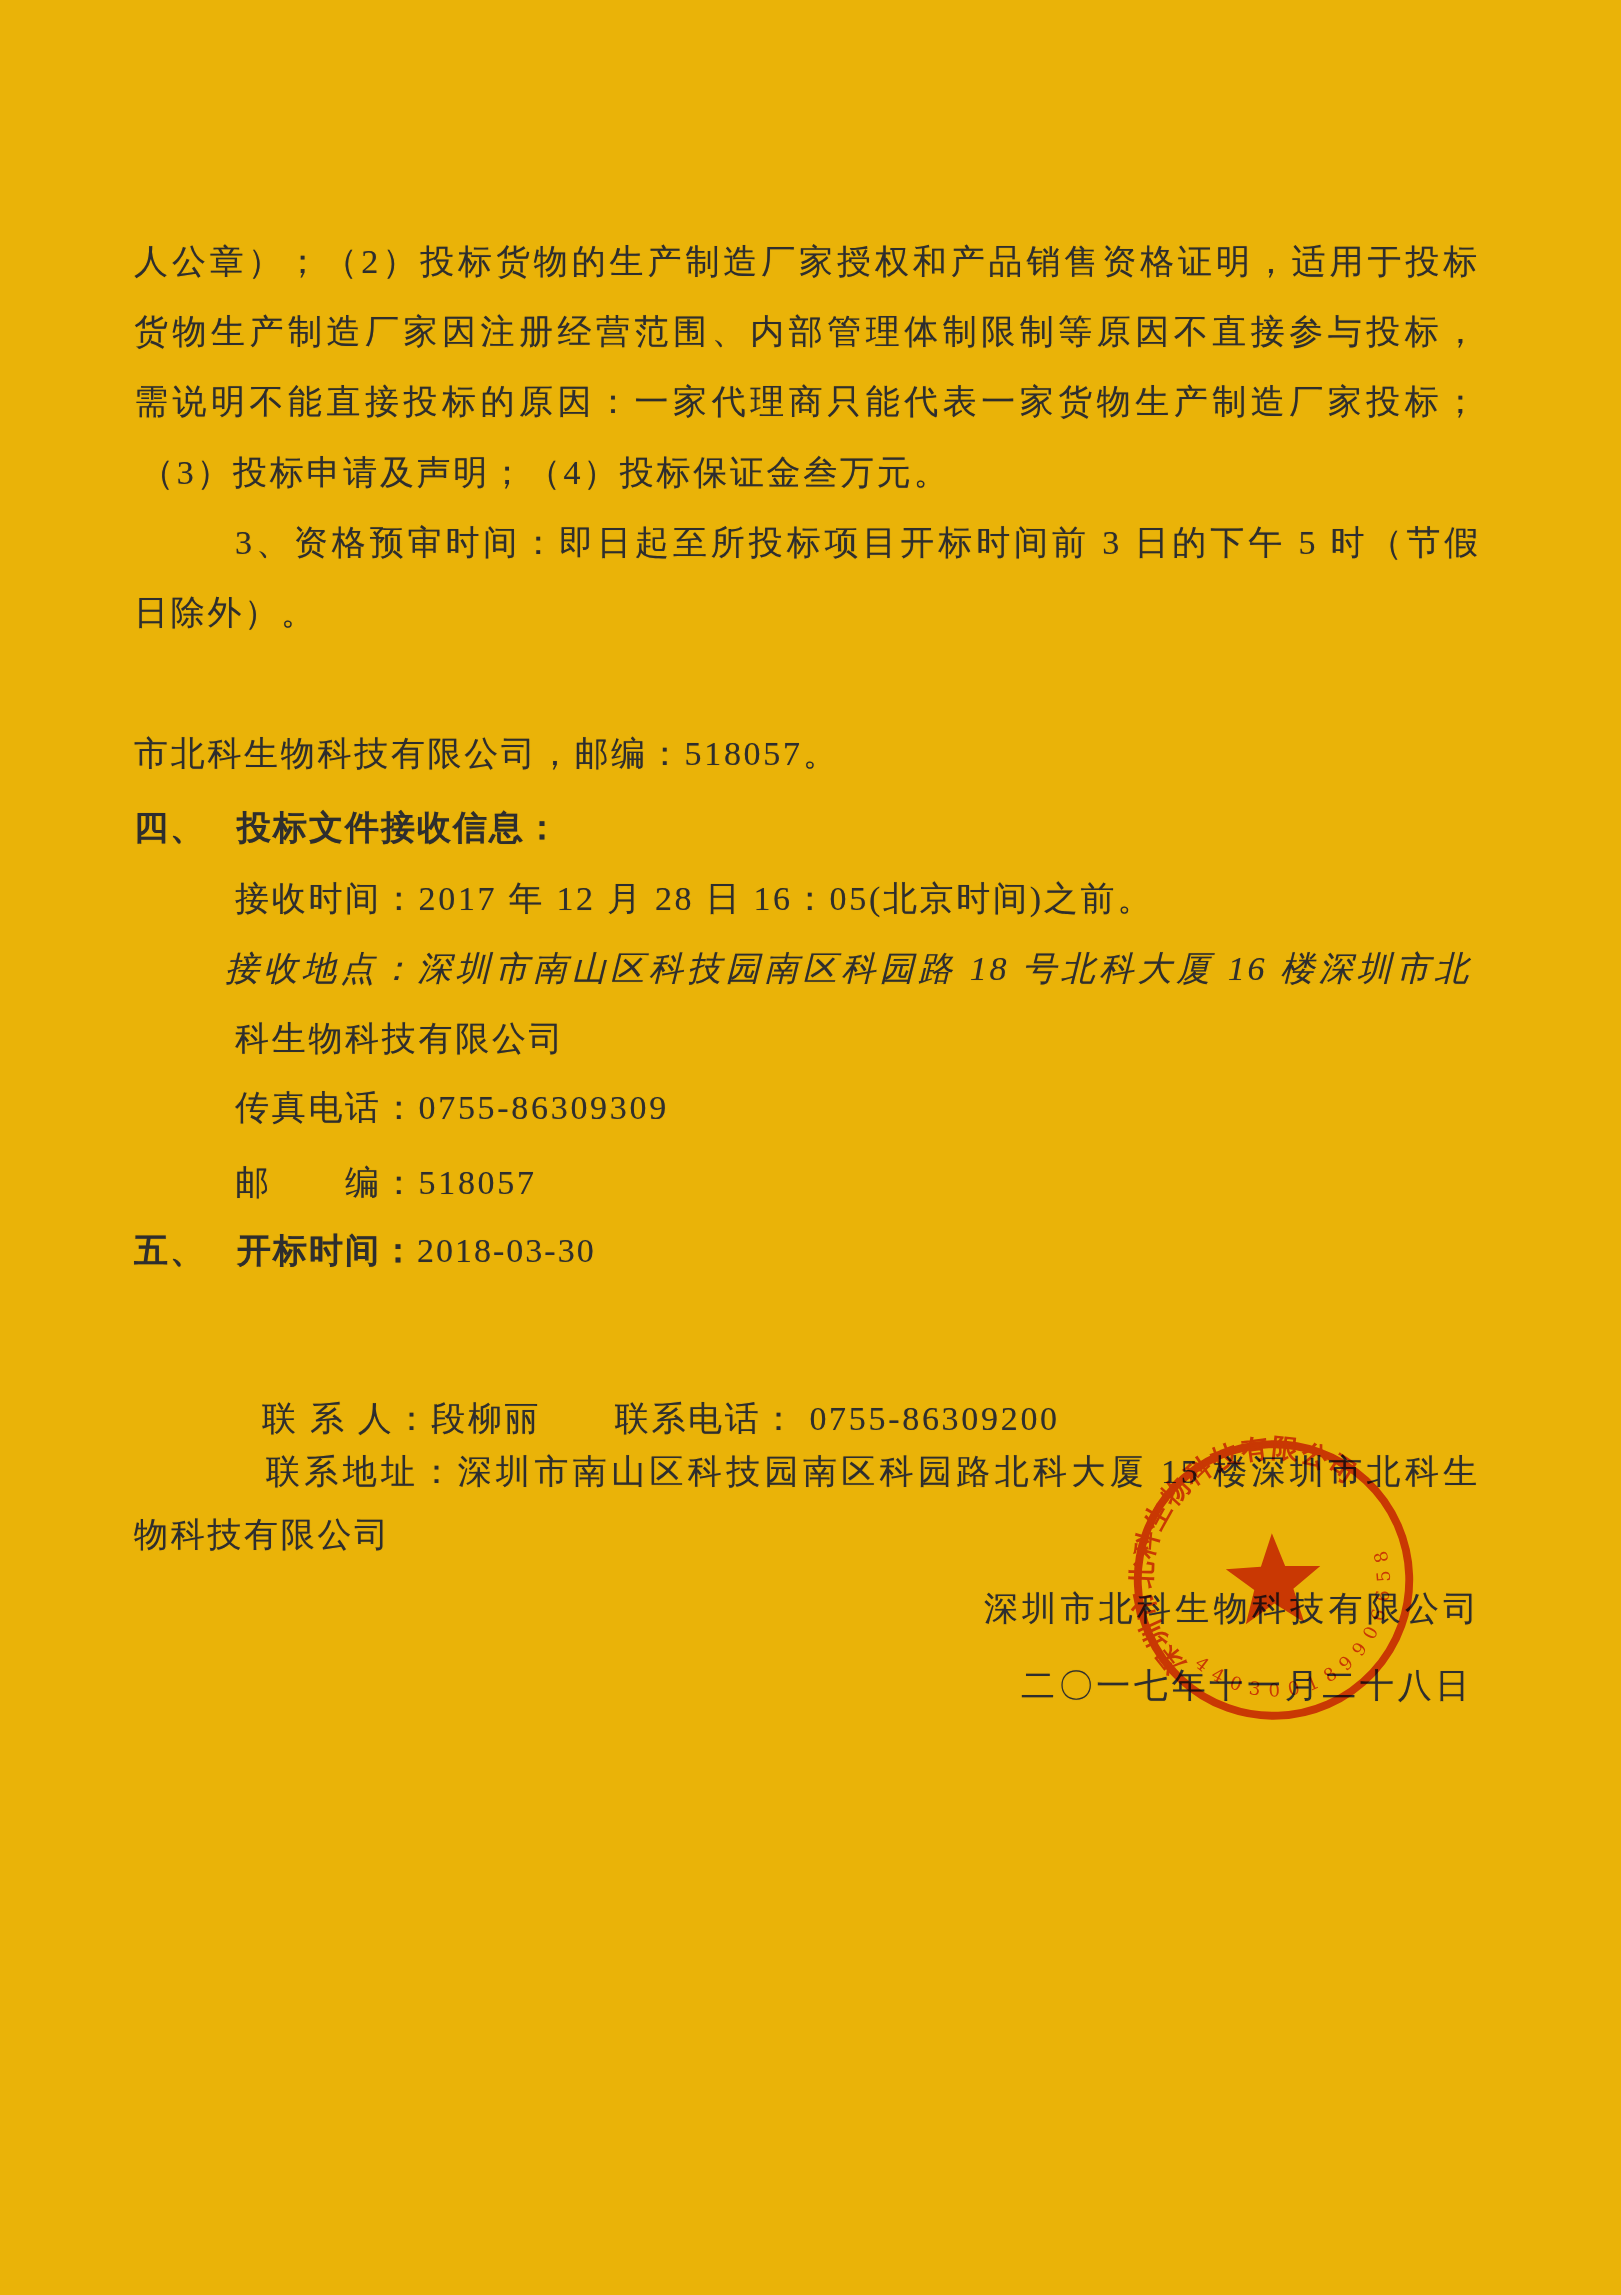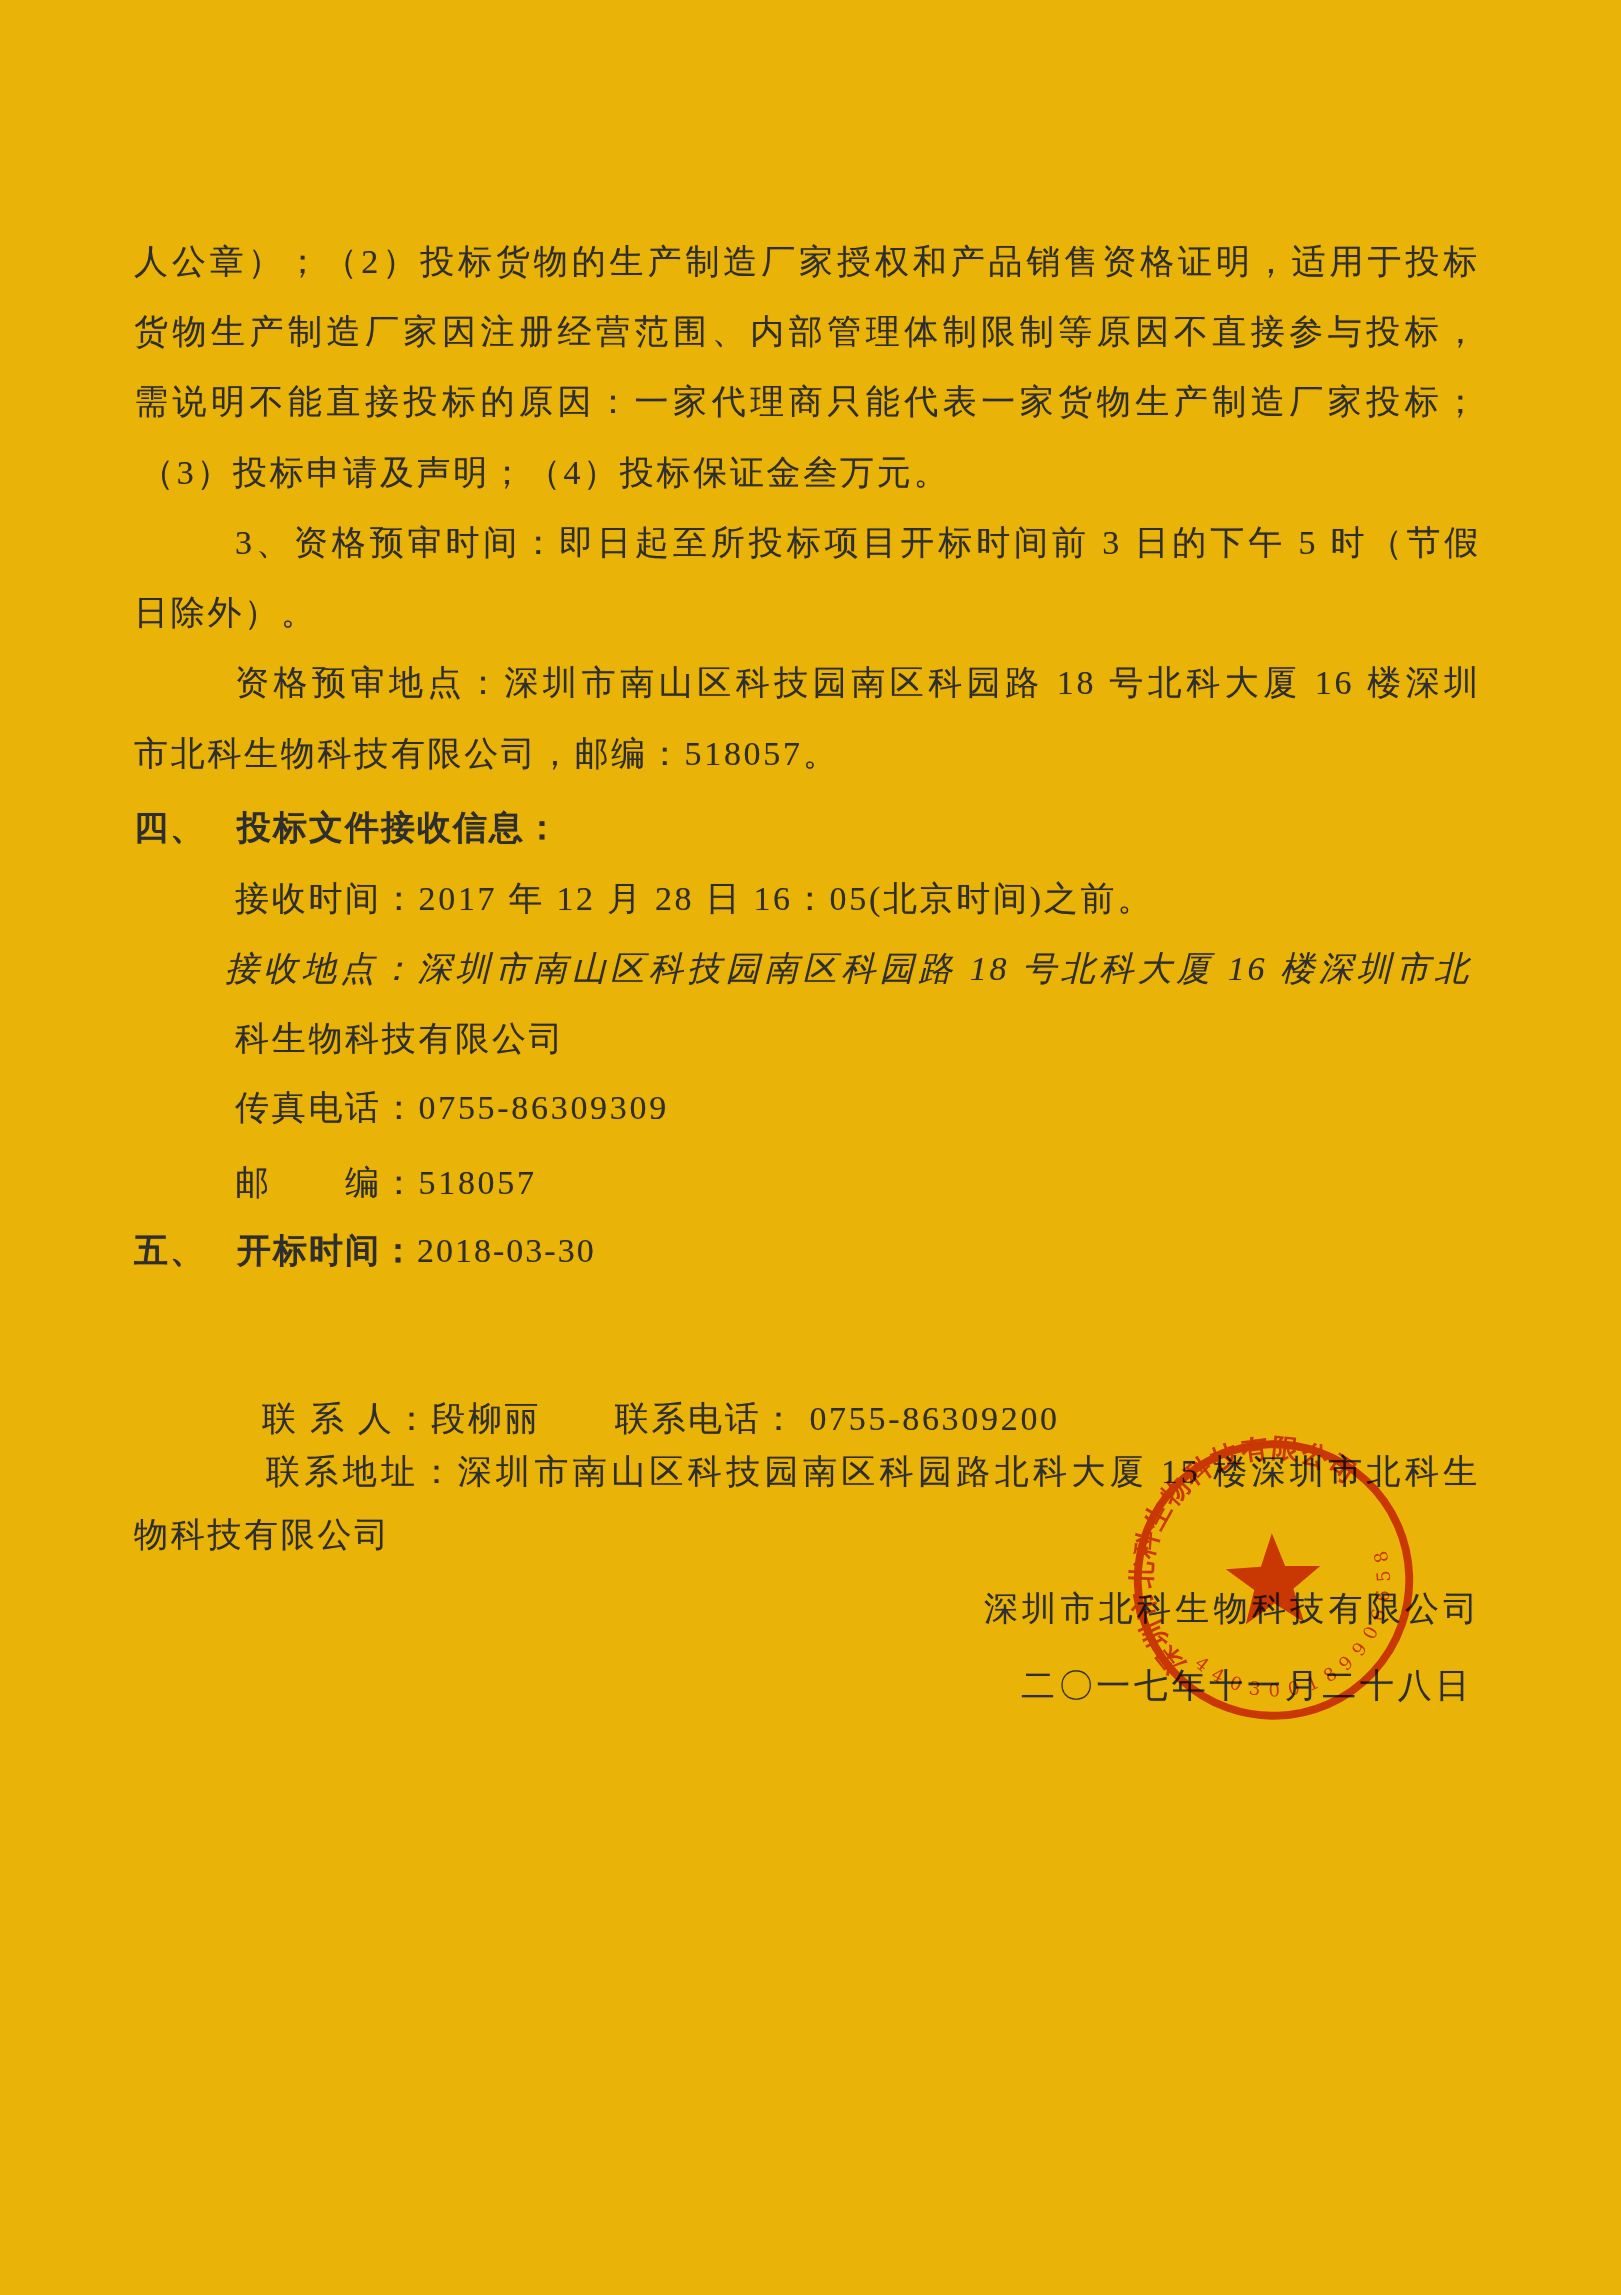--- a/index.html
+++ b/index.html
@@ -52,21 +52,20 @@
 <body>
 
 <div class="page">
 
   <div class="line just" style="left:134px;top:242px;width:1346px;">人公章）；（2）投标货物的生产制造厂家授权和产品销售资格证明，适用于投标</div>
   <div class="line just" style="left:134px;top:382px;width:1346px;">需说明不能直接投标的原因：一家代理商只能代表一家货物生产制造厂家投标；</div>
   <div class="line just" style="left:134px;top:312px;width:1346px;">货物生产制造厂家因注册经营范围、内部管理体制限制等原因不直接参与投标，</div>
   <div class="line" style="left:140px;top:453px;">（3）投标申请及声明；（4）投标保证金叁万元。</div>
   <div class="line just" style="left:235px;top:523px;width:1246px;">3、资格预审时间：即日起至所投标项目开标时间前 3 日的下午 5 时（节假</div>
   <div class="line" style="left:134px;top:593px;">日除外）。</div>
-  <div class="line just" style="left:235px;top:663px;width:1246px;">资格预审地点：深圳市南山区科技园南区科园路 18 号北科大厦 16 楼深圳</div>
   <div class="line" style="left:134px;top:734px;">市北科生物科技有限公司，邮编：518057。</div>
 
   <div class="line heading" style="left:134px;top:808px;">
     <span>四、</span><span class="title-gap">投标文件接收信息：</span>
   </div>
   <div class="line" style="left:235px;top:879px;">接收时间：2017 年 12 月 28 日 16：05(北京时间)之前。</div>
   <div class="line just" style="left:225px;top:949px;width:1246px;font-style:italic;">接收地点：深圳市南山区科技园南区科园路 18 号北科大厦 16 楼深圳市北</div>
   <div class="line" style="left:235px;top:1019px;">科生物科技有限公司</div>
   <div class="line" style="left:235px;top:1088px;">传真电话：0755-86309309</div>
   <div class="line" style="left:235px;top:1163px;">邮　　编：518057</div>

